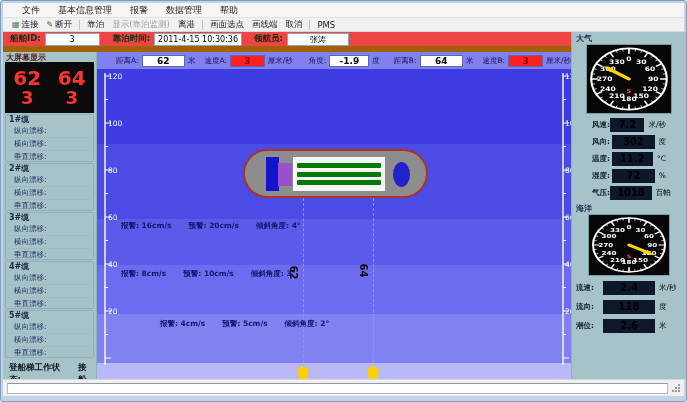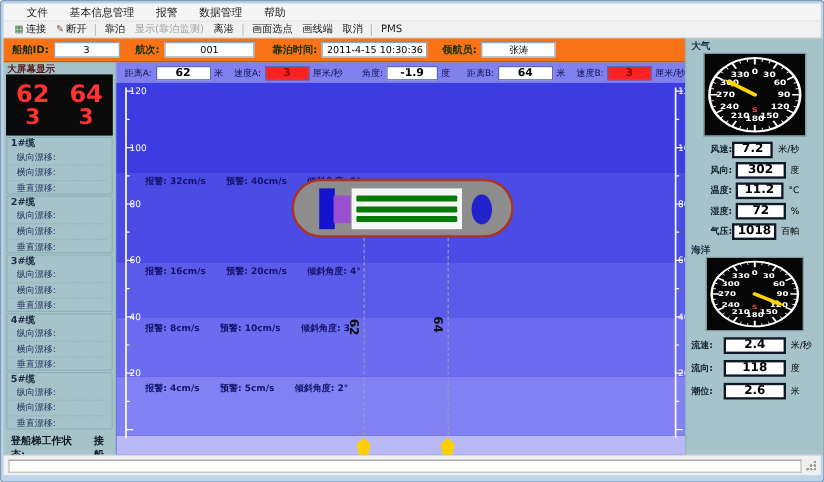--- a/index.html
+++ b/index.html
@@ -21,21 +21,21 @@
              display:flex; align-items:center; padding-left:5px; font-size:8.5px; color:#202020; }
   .tool-btn { display:flex; align-items:center; gap:2px; padding:0 4px; height:12px; }
   .tool-btn.disabled { color:#a3a3a3; }
   .tool-icon { font-size:8px; line-height:8px; }
   .tool-icon.c1 { color:#3a7a46; }
   .tool-icon.c2 { color:#6a5a2a; }
   .tool-sep { width:1px; height:10px; background:#c2c2c2; margin:0 3px; }
 
   
   .infobar { position:absolute; left:2px; top:31px; width:568px; height:20px;
-             background:#f97316; border-bottom:1px solid #a16207;
+             background:#ef4444; border-bottom:6px solid #a16207;
              display:flex; align-items:center; padding-left:7px; font-size:8.5px; }
   .info-field { display:flex; align-items:center; }
   .info-label { font-weight:bold; color:#103010; margin-right:4px; white-space:nowrap; }
   .info-box { background:#fff; border:1px solid #8aa6c1; height:13px; font-size:8px;
               display:flex; align-items:center; justify-content:center; color:#000; }
 
   
   .sidebar { position:absolute; left:2px; top:51px; width:94px; height:327px;
              background:#a6c3c9; border-right:1px solid #8fb2b8; }
   .sb-title { font-size:8px; font-weight:bold; color:#5a1515; padding:1px 3px 0; height:10px; line-height:9px; }
@@ -46,21 +46,21 @@
   .led-row.r1 .led-cell { font-size:18px; }
   .cable-group { margin:1px 2px 0; height:48px; border:1px solid #8fb2b8; border-radius:2px; overflow:hidden; }
   .cg-title { font-size:8px; font-weight:bold; color:#1c2c44; padding:0 3px; line-height:10px; }
   .cg-row { font-size:7.5px; color:#203060; padding-left:8px; line-height:12px;
             border-bottom:1px dotted rgba(120,150,160,0.35); margin-right:4px; }
   .gangway { margin:4px 2px 0; padding-left:4px; font-size:8.5px; font-weight:bold; color:#101820;
              display:flex; gap:10px; }
 
   
   .readoutbar { position:absolute; left:96px; top:51px; width:474px; height:17px;
-                background:#8080ee; display:flex; align-items:center; padding-left:7px;
+                background:#8080ee; display:flex; align-items:center; padding-left:19px;
                 font-size:7.5px; color:#10104f; }
   .ro-label { margin-right:3px; white-space:nowrap; }
   .ro-box { background:#fff; border:1px solid #5a66b8; height:12px; padding:0 2px;
             display:flex; align-items:center; justify-content:center;
             font-weight:bold; font-size:9px; color:#000; }
   .ro-box.alarm { background:#ff2020; color:#8b0000; }
   .ro-unit { margin-left:3px; white-space:nowrap; }
 
   
   .chart { position:absolute; left:96px; top:68px; width:474px; height:310px;
@@ -89,21 +89,21 @@
   .rightpanel { position:absolute; left:570px; top:31px; width:115px; height:347px;
                 background:#a6c3c9; border-left:1px solid #8fb2b8; }
   .rp-title { font-size:8px; font-weight:bold; color:#1c2c44; padding:1px 4px; height:11px; }
   .gauge { margin:1px auto 3px; border:1px solid #7d9aa2; }
   .gauge.atm { width:86px; height:70px; }
   .gauge.ocn { width:82px; height:62px; }
   .gauge svg { display:block; }
   .rp-row { display:flex; align-items:center; margin:2px 20px; height:15px; font-size:7.5px; }
   .rp-row.ocean-row { margin:4px 4px; }
   .rp-label { width:27px; color:#102030; font-weight:bold; white-space:nowrap; }
-  .rp-box { width:52px; height:14px; background:#fff; border:2px solid #0f172a;
+  .rp-box { width:52px; height:14px; background:#fff; border:7px solid #0f172a;
             display:flex; align-items:center; justify-content:center;
             font-weight:bold; font-size:10px; color:#000; }
   .rp-unit { margin-left:4px; white-space:nowrap; }
 
   
   .statusbar { position:absolute; left:2px; top:378px; right:2px; height:17px;
                background:#f0f0f0; border-top:1px solid #d8d8d8;
                display:flex; align-items:center; }
   .status-field { flex:1; height:11px; margin:0 16px 0 4px; background:#fff;
                   border:1px solid #b8b8b8; border-top-color:#989898; }
@@ -160,24 +160,20 @@
       </div>
       <div class="tool-sep"></div>
       <div class="tool-btn">
         <span>PMS</span>
       </div>
     </div>
   <div id="infobar" class="infobar">
       <div class="info-field" style="margin-right: 13px;">
         <span class="info-label">船舶ID:</span>
         <div class="info-box" style="width: 55px;">3</div>
-      </div>
-      <div class="info-field" style="margin-right: 15px;">
-        <span class="info-label">航次:</span>
-        <div class="info-box" style="width: 75px;">001</div>
       </div>
       <div class="info-field" style="margin-right: 12px;">
         <span class="info-label">靠泊时间:</span>
         <div class="info-box" style="width: 88px;">2011-4-15 10:30:36</div>
       </div>
       <div class="info-field" style="margin-right: 0px;">
         <span class="info-label">领航员:</span>
         <div class="info-box" style="width: 62px;">张涛</div>
       </div>
     </div>
@@ -302,36 +298,31 @@
         <text x="468" y="56.5" fill="#fff" font-size="7.5">100</text>
         <text x="11" y="103.5" fill="#fff" font-size="7.5">80</text>
         <text x="468" y="103.5" fill="#fff" font-size="7.5">80</text>
         <text x="11" y="150.5" fill="#fff" font-size="7.5">60</text>
         <text x="468" y="150.5" fill="#fff" font-size="7.5">60</text>
         <text x="11" y="197.5" fill="#fff" font-size="7.5">40</text>
         <text x="468" y="197.5" fill="#fff" font-size="7.5">40</text>
         <text x="11" y="244.5" fill="#fff" font-size="7.5">20</text>
         <text x="468" y="244.5" fill="#fff" font-size="7.5">20</text>
       </svg>
-      <div class="alarm-row" style="top: 77px;">
-        <span>报警: 32cm/s</span>
-        <span>预警: 40cm/s</span>
-        <span>倾斜角度: 5°</span>
-      </div>
       <div class="alarm-row" style="top: 152px;">
         <span>报警: 16cm/s</span>
         <span>预警: 20cm/s</span>
         <span>倾斜角度: 4°</span>
       </div>
       <div class="alarm-row" style="top: 200px;">
         <span>报警: 8cm/s</span>
         <span>预警: 10cm/s</span>
         <span>倾斜角度: 3°</span>
       </div>
-      <div class="alarm-row" style="top: 250px;">
+      <div class="alarm-row" style="top: 250px; margin-left: 39px;">
         <span>报警: 4cm/s</span>
         <span>预警: 5cm/s</span>
         <span>倾斜角度: 2°</span>
       </div>
       <div class="dash-line" style="left: 206px;"></div>
       <span class="meas-label" style="left: 190px; top: 198px;">62</span>
       <div class="meas-marker" style="left: 200px;"></div>
       <div class="dash-line" style="left: 276px;"></div>
       <span class="meas-label" style="left: 260px; top: 196px;">64</span>
       <div class="meas-marker" style="left: 270px;"></div>

